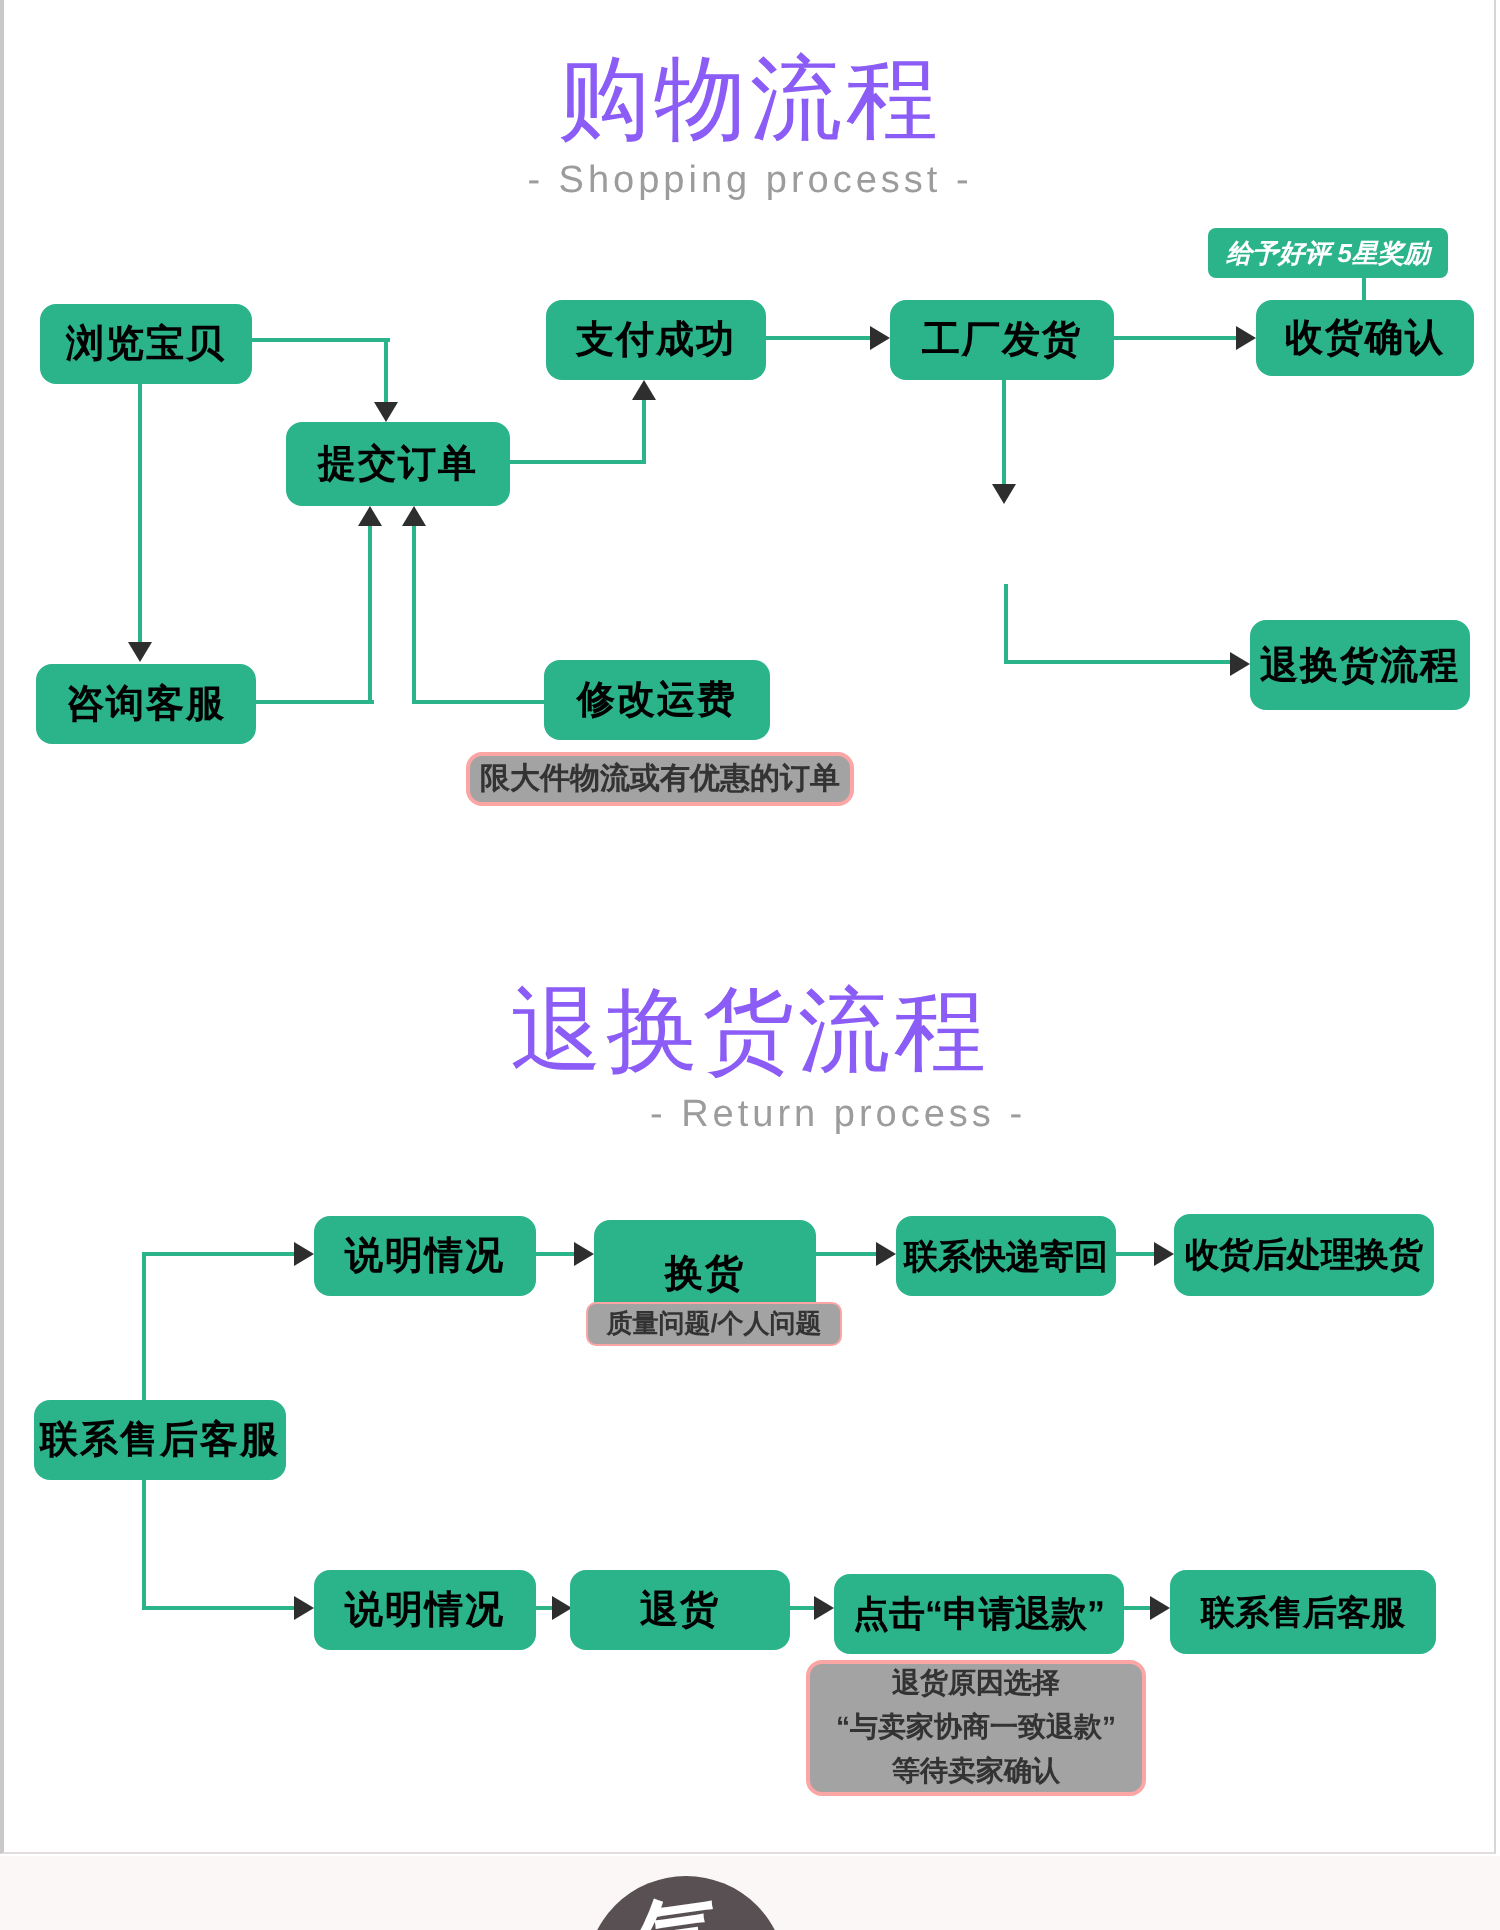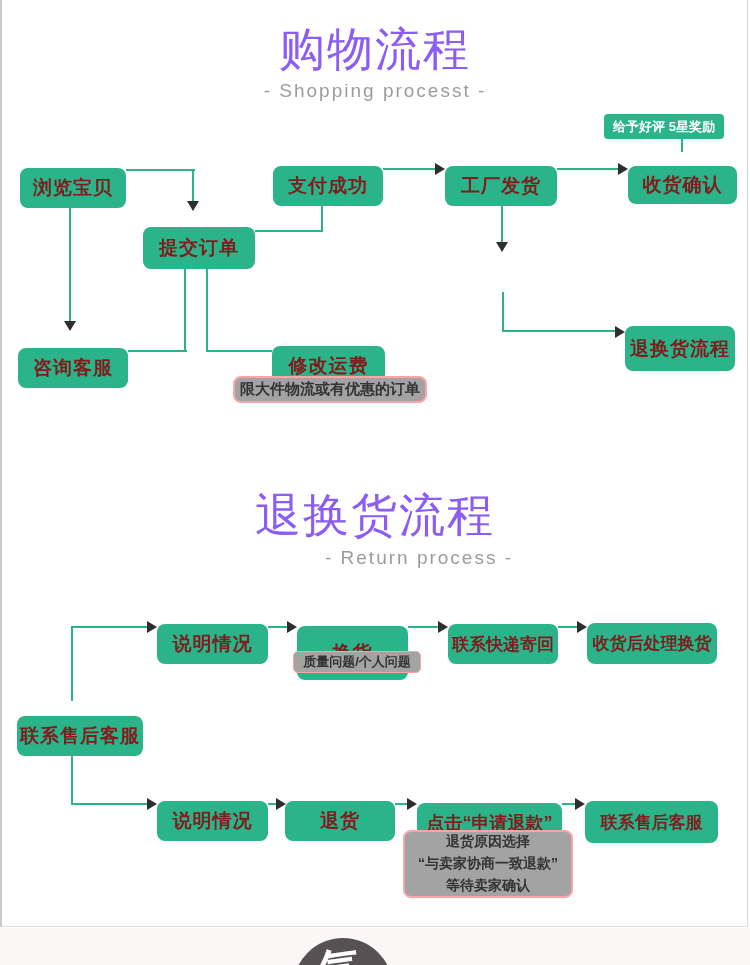--- a/index.html
+++ b/index.html
@@ -24,33 +24,33 @@
     font-size:46px;line-height:1;
   }
   .sec-sub{
     position:absolute;width:750px;text-align:center;
     color:#9c9c9c;font-size:19px;letter-spacing:2px;line-height:1;
   }
   .node{
     position:absolute;
     background:#2bb38a;
     border-radius:8px;
-    color:#7f1d1d;font-weight:bold;
+    color:#000000;font-weight:bold;
     display:flex;align-items:center;justify-content:center;
     font-size:19px;letter-spacing:1px;
     box-sizing:border-box;
-    margin-top:16px;
   }
   .node.sm{font-size:17px;letter-spacing:0;}
   .tag{
     position:absolute;
     background:#2bb38a;border-radius:4px;
     color:#fff;font-weight:bold;font-size:13px;
     display:flex;align-items:center;justify-content:center;
     box-sizing:border-box;
+    font-style:italic;
   }
   .note{
     position:absolute;
     background:#a3a3a3;border:2px solid #fca5a5;border-radius:8px;
     color:#333;font-weight:bold;
     display:flex;align-items:center;justify-content:center;
     box-sizing:border-box;text-align:center;
   }
   .hline,.vline{position:absolute;background:#2bb38a;}
   .hline{height:2px;}

